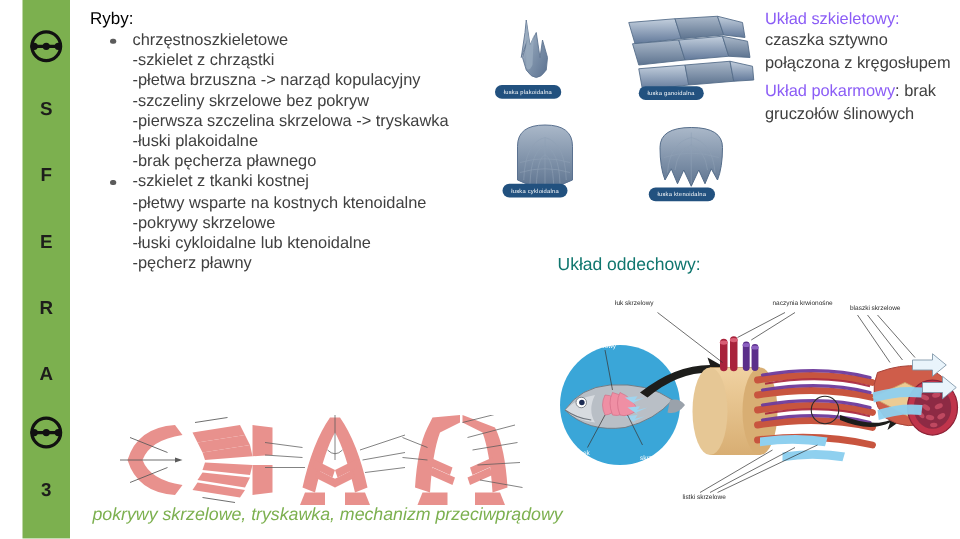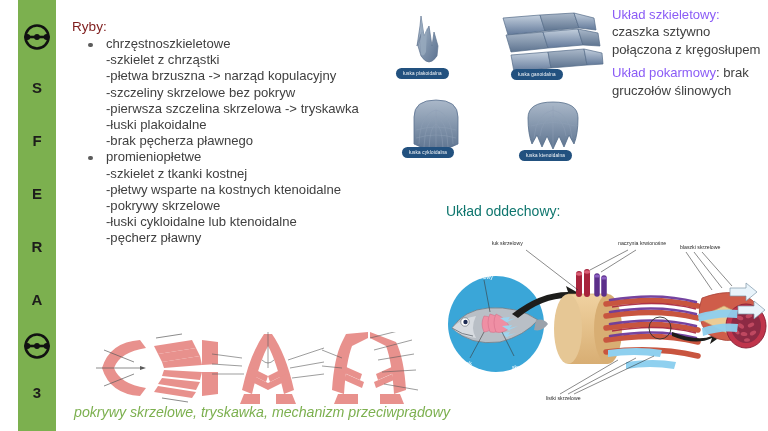--- a/index.html
+++ b/index.html
@@ -27,21 +27,21 @@
   .rail-num{
     color:#1d1d1b;font-weight:bold;font-size:15px;line-height:1;text-align:center;width:100%;
   }
 
   
   .maintext{
     position:absolute;left:68px;top:6px;width:330px;
     color:#404040;font-size:13.1px;line-height:16.2px;
   }
   .head-green{
-    color:#7f1d1d;font-size:13.6px;line-height:17px;margin:12px 0 1px 4px;
+    color:#000000;font-size:13.6px;line-height:17px;margin:0 0 1px 4px;
   }
   ul.bullets{margin:0;padding:0;list-style:none;}
   ul.bullets > li{position:relative;padding-left:38px;margin:0;}
   ul.bullets > li::before{
     content:"";position:absolute;left:20px;top:6.5px;
     width:4.5px;height:4.5px;border-radius:50%;background:#5b5b5b;
   }
   .sub{display:block;white-space:pre;}
 
   
@@ -134,21 +134,20 @@
         <span class="sub">chrzęstnoszkieletowe</span>
         <span class="sub">-szkielet z chrząstki</span>
         <span class="sub">-płetwa brzuszna -&gt; narząd kopulacyjny</span>
         <span class="sub">-szczeliny skrzelowe bez pokryw</span>
         <span class="sub">-pierwsza szczelina skrzelowa -&gt; tryskawka</span>
         <span class="sub">-łuski plakoidalne</span>
         <span class="sub">-brak pęcherza pławnego</span>
       </li>
 
       <li>
-        <span class="sub">promieniopłetwe</span>
         <span class="sub">-szkielet z tkanki kostnej</span>
         <span class="sub">-płetwy wsparte na kostnych ktenoidalne</span>
         <span class="sub">-pokrywy skrzelowe</span>
         <span class="sub">-łuski cykloidalne lub ktenoidalne</span>
         <span class="sub">-pęcherz pławny</span>
       </li>
 
 
     </ul>
   </div>

